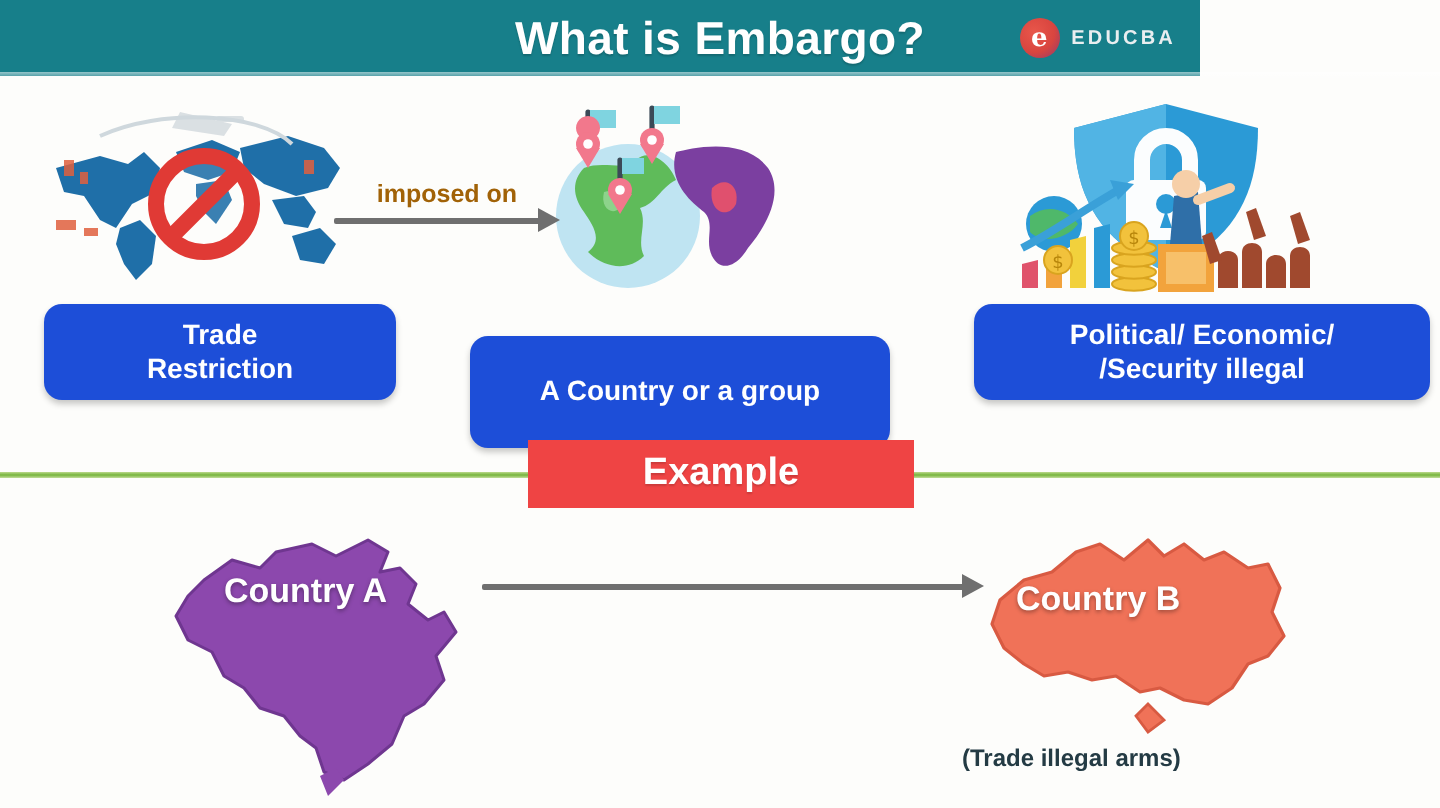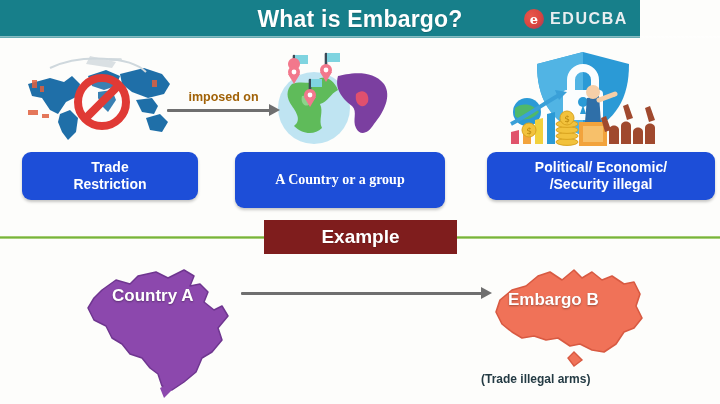--- a/index.html
+++ b/index.html
@@ -7,41 +7,42 @@
     width:720px;height:404px;
     background:#ffffff;
     font-family:"Liberation Sans", sans-serif;
     overflow:hidden;
     position:relative;
   }
   #stage{position:relative;width:720px;height:404px;overflow:hidden;background:#fdfdfb;}
 
   
   .header{
-    position:absolute;left:0;top:0;width:640px;height:38px;
+    position:absolute;left:0;top:0;width:580px;height:38px;
     background:#177f8a;
+    padding-left:20px;
   }
   .header-title{
     position:absolute;left:0;top:0;width:720px;height:38px;
     display:flex;align-items:center;justify-content:center;
     color:#ffffff;font-size:23px;font-weight:bold;letter-spacing:.2px;
     text-shadow:0 1px 1px rgba(0,0,0,.18);
   }
   .logo{
     position:absolute;right:12px;top:8px;height:22px;
     display:flex;align-items:center;gap:6px;
   }
   .logo-mark{
     width:20px;height:20px;border-radius:50%;
     background:radial-gradient(circle at 35% 35%, #e8564a 0%, #d9453f 55%, #8e3a6e 100%);
     display:flex;align-items:center;justify-content:center;
     color:#fff;font-size:13px;font-weight:bold;line-height:1;
     font-family:"DejaVu Serif", serif;
   }
-  .logo-text{color:#e9eef0;font-size:16px;font-weight:bold;letter-spacing:1.6px;}
+  .logo-text{color:#e9eef0;font-size:10px;font-weight:bold;letter-spacing:1.6px;}
   .header-bottom-glow{
     position:absolute;left:0;top:36px;width:720px;height:4px;
     background:linear-gradient(to bottom, rgba(255,255,255,.55), rgba(255,255,255,0));
   }
 
   
   .pill{
     position:absolute;
     background:#1d4ed8;
     border-radius:9px;
@@ -72,21 +73,21 @@
     border-left:11px solid #6f6f6f;
   }
 
   
   .divider{
     position:absolute;left:0;top:236px;width:720px;height:3px;
     background:linear-gradient(to bottom,#bcd98c,#76b43c,#c3dd9a);
   }
   .example-box{
     position:absolute;left:264px;top:220px;width:193px;height:34px;
-    background:#7f1d1d;display:flex;align-items:center;justify-content:center;
+    background:#ef4444;display:flex;align-items:center;justify-content:center;
     color:#ffffff;font-size:19px;font-weight:bold;
     text-shadow:0 1px 1px rgba(0,0,0,.15);
   }
 
   
   .illus{position:absolute;}
 
   
   .worldmap{left:20px;top:52px;width:160px;height:92px;}
   .ban{
@@ -237,21 +238,21 @@
     </svg>
   </div>
 
   <div class="pill" style="left:22px;top:152px;width:176px;height:48px;font-size:14px;">
     <div>
       <span>Trade</span>
       <span>Restriction</span>
     </div>
   </div>
 
-  <div class="pill" style="left:235px;top:152px;width:210px;height:56px;font-size:14px;font-family:Liberation Serif, serif;">
+  <div class="pill" style="left:235px;top:168px;width:210px;height:56px;font-size:14px;">
     <div>
       <span>A Country or a group</span>
     </div>
   </div>
 
   <div class="pill" style="left:487px;top:152px;width:228px;height:48px;font-size:14px;">
     <div>
       <span>Political/ Economic/</span>
       <span>/Security illegal</span>
     </div>
@@ -289,18 +290,18 @@
   </div>
 
   <div class="illus" style="left:478px;top:266px;width:190px;height:110px;">
     <svg width="190" height="110" viewBox="0 0 190 110">
       <path d="M22 34 L34 24 L48 20 L60 10 L72 6 L84 14 L96 4 L104 12 L114 6
                L124 14 L134 10 L146 18 L156 16 L162 28 L158 40 L164 52
                L156 62 L146 66 L138 78 L126 86 L114 84 L102 78 L92 80
                L80 72 L68 74 L56 70 L44 72 L34 66 L24 58 L18 46 Z" fill="#f07258" stroke="#d85a42" stroke-width="1.6" stroke-linejoin="round"></path>
       <path d="M96 86 L104 94 L96 100 L90 92 Z" fill="#f07258" stroke="#d85a42" stroke-width="1.4"></path>
     </svg>
-    <div class="country-label" style="left:30px;top:24px;font-size:17px;">Embargo B</div>
+    <div class="country-label" style="left:30px;top:24px;font-size:17px;">Country B</div>
   </div>
 
   <div class="sub-note" style="left:481px;top:372px;text-align:right;">(Trade illegal arms)</div>
 
 </div>
 
 </body></html>

